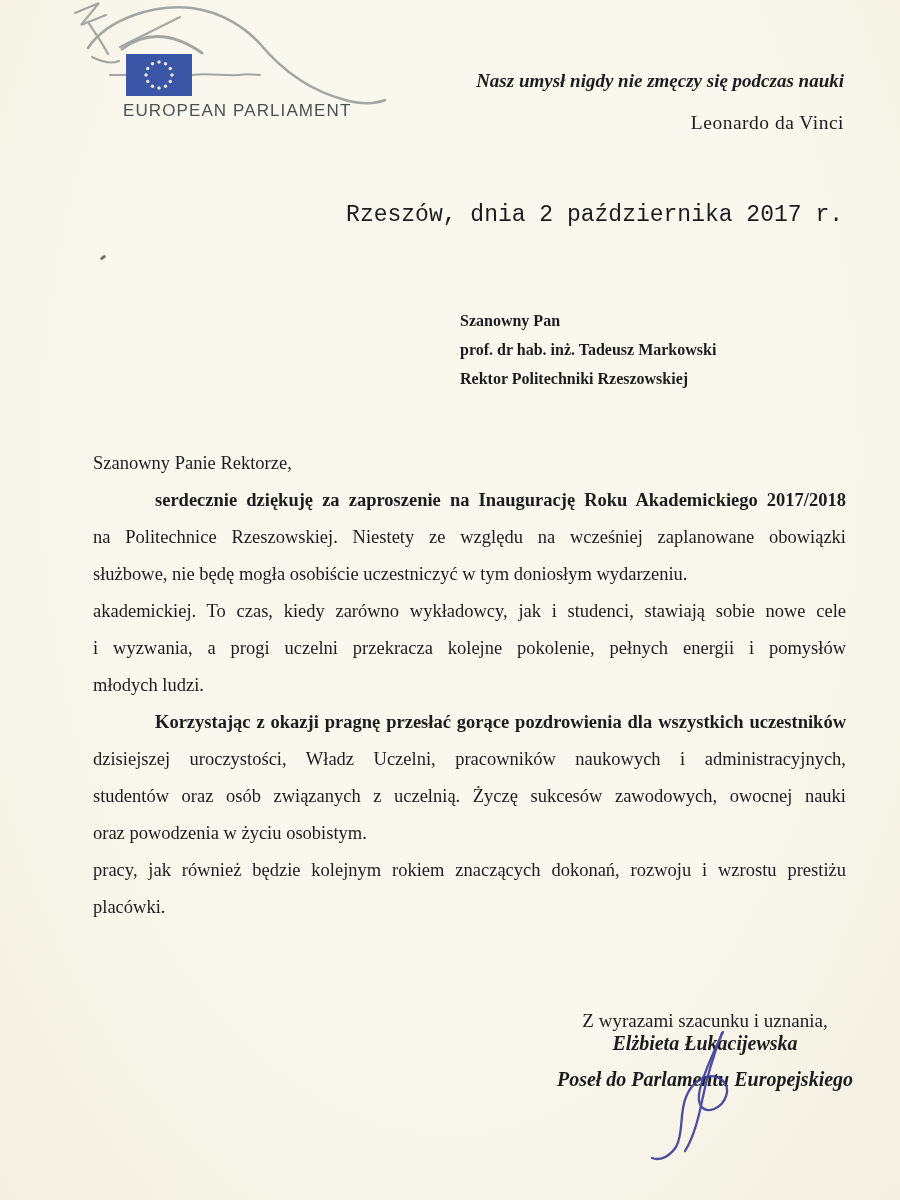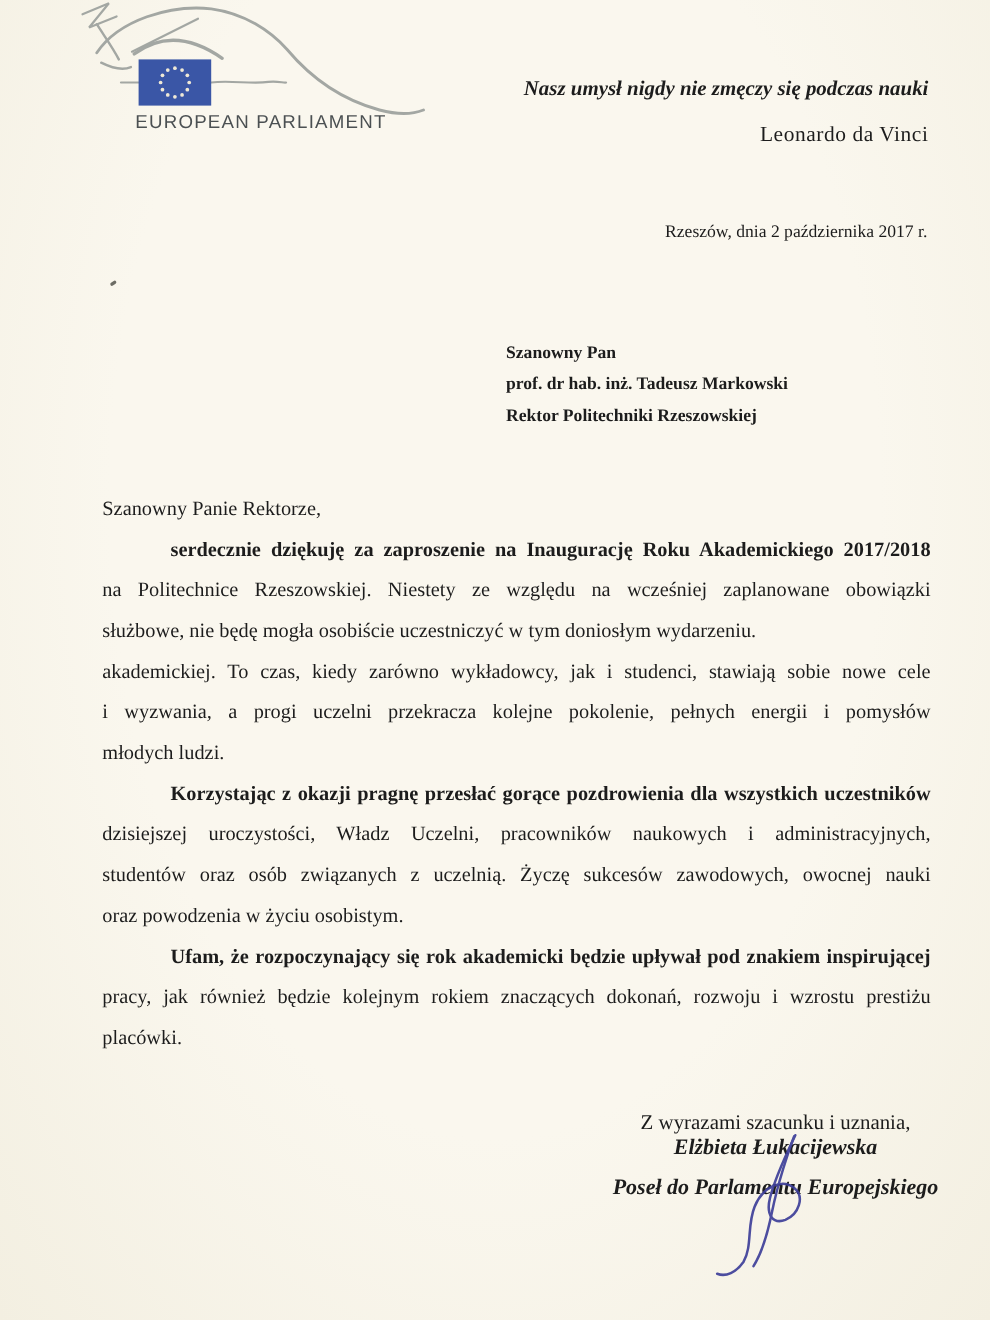--- a/index.html
+++ b/index.html
@@ -25,21 +25,21 @@
   .quote{
     position:absolute;right:56px;top:70px;
     font-size:19px;font-weight:bold;font-style:italic;white-space:nowrap;
   }
   .quote-author{
     position:absolute;right:56px;top:112px;
     font-size:19.5px;white-space:nowrap;letter-spacing:0.5px;
   }
   .dateline{
     position:absolute;right:57px;top:202px;
-    font-size:16px;white-space:nowrap;
+    font-size:23px;white-space:nowrap;font-family:Liberation Mono, monospace;
   }
   
   .recipient{
     position:absolute;left:460px;top:306px;
     font-size:16px;font-weight:bold;line-height:29px;white-space:nowrap;
   }
   
   .letter-body{
     position:absolute;left:93px;top:445px;width:753px;
     font-size:18.5px;line-height:37px;
@@ -135,21 +135,20 @@
     </div>
 
     <div>
       <div class="line just indent">Korzystając z okazji pragnę przesłać gorące pozdrowienia dla wszystkich uczestników</div>
       <div class="line just">dzisiejszej uroczystości, Władz Uczelni, pracowników naukowych i administracyjnych,</div>
       <div class="line just">studentów oraz osób związanych z uczelnią. Życzę sukcesów zawodowych, owocnej nauki</div>
       <div class="line">oraz powodzenia w życiu osobistym.</div>
     </div>
 
     <div>
-      <div class="line just indent">Ufam, że rozpoczynający się rok akademicki będzie upływał pod znakiem inspirującej</div>
       <div class="line just">pracy, jak również będzie kolejnym rokiem znaczących dokonań, rozwoju i wzrostu prestiżu</div>
       <div class="line">placówki.</div>
     </div>
   </div>
 
   <div class="closing">
     <div class="valediction">Z wyrazami szacunku i uznania,</div>
     <div class="signer-name">Elżbieta Łukacijewska</div>
     <div class="signer-title">Poseł do Parlamentu Europejskiego</div>
   </div>

